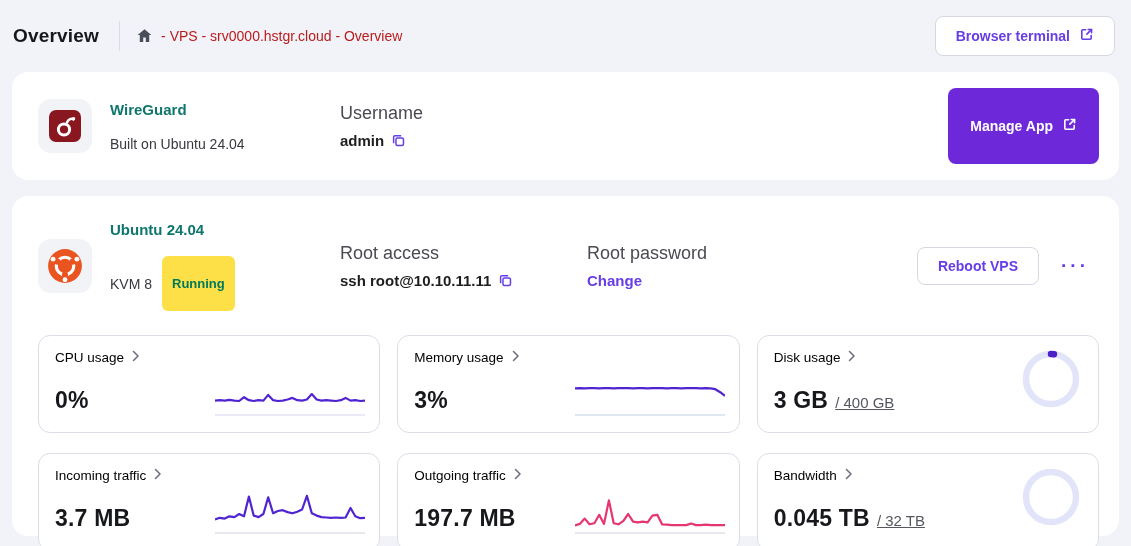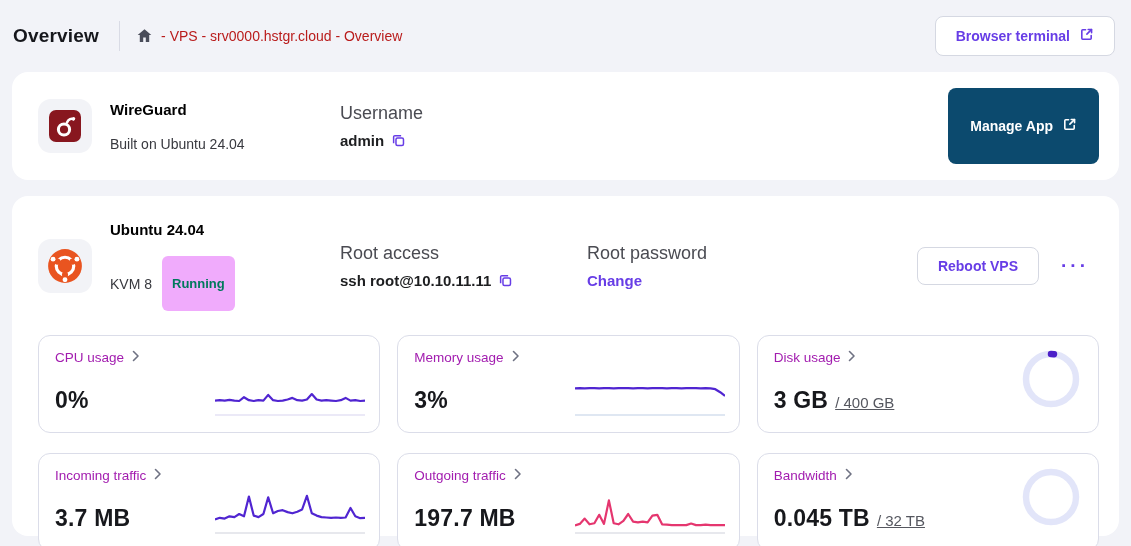--- a/index.html
+++ b/index.html
@@ -20,62 +20,62 @@
   .spacer { flex:1; }
   .btn {
     display:inline-flex; align-items:center; gap:9px; border-radius:8px;
     font-size:14px; font-weight:700; cursor:pointer; border:1px solid transparent;
     font-family:inherit;
   }
   .btn-outline {
     background:#ffffff; border-color:#d5d8e2; color:#673de6; padding:10px 20px;
   }
   .btn-primary {
-    background:#0c4a6e; color:#ffffff; padding:29px 22px; border:none;
+    background:#6d28d9; color:#ffffff; padding:29px 22px; border:none;
   }
   
   .card {
     background:#ffffff; border-radius:16px; margin:0 12px;
   }
   .card-app {
     height:108px; display:flex; align-items:center; padding:0 20px 0 26px;
   }
   .card-vps { margin-top:16px; height:340px; padding:25px 20px 20px 26px; }
   .vps-head { display:flex; align-items:center; padding-right:6px; }
   .icon-tile {
     width:54px; height:54px; border-radius:13px; background:#f2f3f7;
     display:flex; align-items:center; justify-content:center; flex:0 0 54px;
   }
   .info-col-1 { margin-left:18px; width:230px; }
   .info-col-2 { width:247px; }
   .info-col-3 { width:230px; }
-  .row-title { font-size:15px; font-weight:700; color:#000000; }
+  .row-title { font-size:15px; font-weight:700; color:#0f766e; }
   .row-sub { font-size:14px; color:#38393f; margin-top:18px; display:flex; align-items:center; }
   .field-label { font-size:18px; color:#4a4b52; }
   .field-value { font-size:15px; font-weight:700; margin-top:8px; display:flex; align-items:center; gap:7px; }
   .copy-btn { background:none; border:none; cursor:pointer; display:flex; padding:0; }
   .link { color:#673de6; font-weight:700; font-size:15px; text-decoration:none; display:inline-block; margin-top:8px; }
   .badge {
-    display:inline-block; margin-left:10px; background:#f0abfc; color:#00795c;
+    display:inline-block; margin-left:10px; background:#fde047; color:#00795c;
     font-size:13px; font-weight:700; padding:20px 10px; border-radius:6px;
   }
   .kebab {
     background:none; border:none; color:#673de6; font-size:19px; font-weight:700;
     letter-spacing:3px; cursor:pointer; margin-left:18px; padding:6px 4px;
   }
   
   .tiles {
     margin-top:24px; display:grid; grid-template-columns:repeat(3,1fr);
     gap:20px 17px;
   }
   .tile {
     position:relative; height:98px; border:1px solid #dbdde9; border-radius:12px;
     padding:14px 16px; background:#fff; cursor:pointer;
   }
-  .tile-head { display:flex; align-items:center; gap:8px; font-size:13.5px; color:#a21caf; }
+  .tile-head { display:flex; align-items:center; gap:8px; font-size:13.5px; color:#000000; }
   .tile-value-row { position:absolute; left:16px; bottom:18px; display:flex; align-items:baseline; }
   .tile-value { font-size:23px; font-weight:700; color:#17181c; letter-spacing:.2px; }
   .tile-suffix { font-size:15px; color:#55575f; margin-left:7px;text-decoration:underline; }
   .sparkline { position:absolute; right:14px; bottom:16px; }
   .donut { position:absolute; right:18px; top:14px; }
   .chev { display:block; }
 </style>
 </head>
 <body>
 

